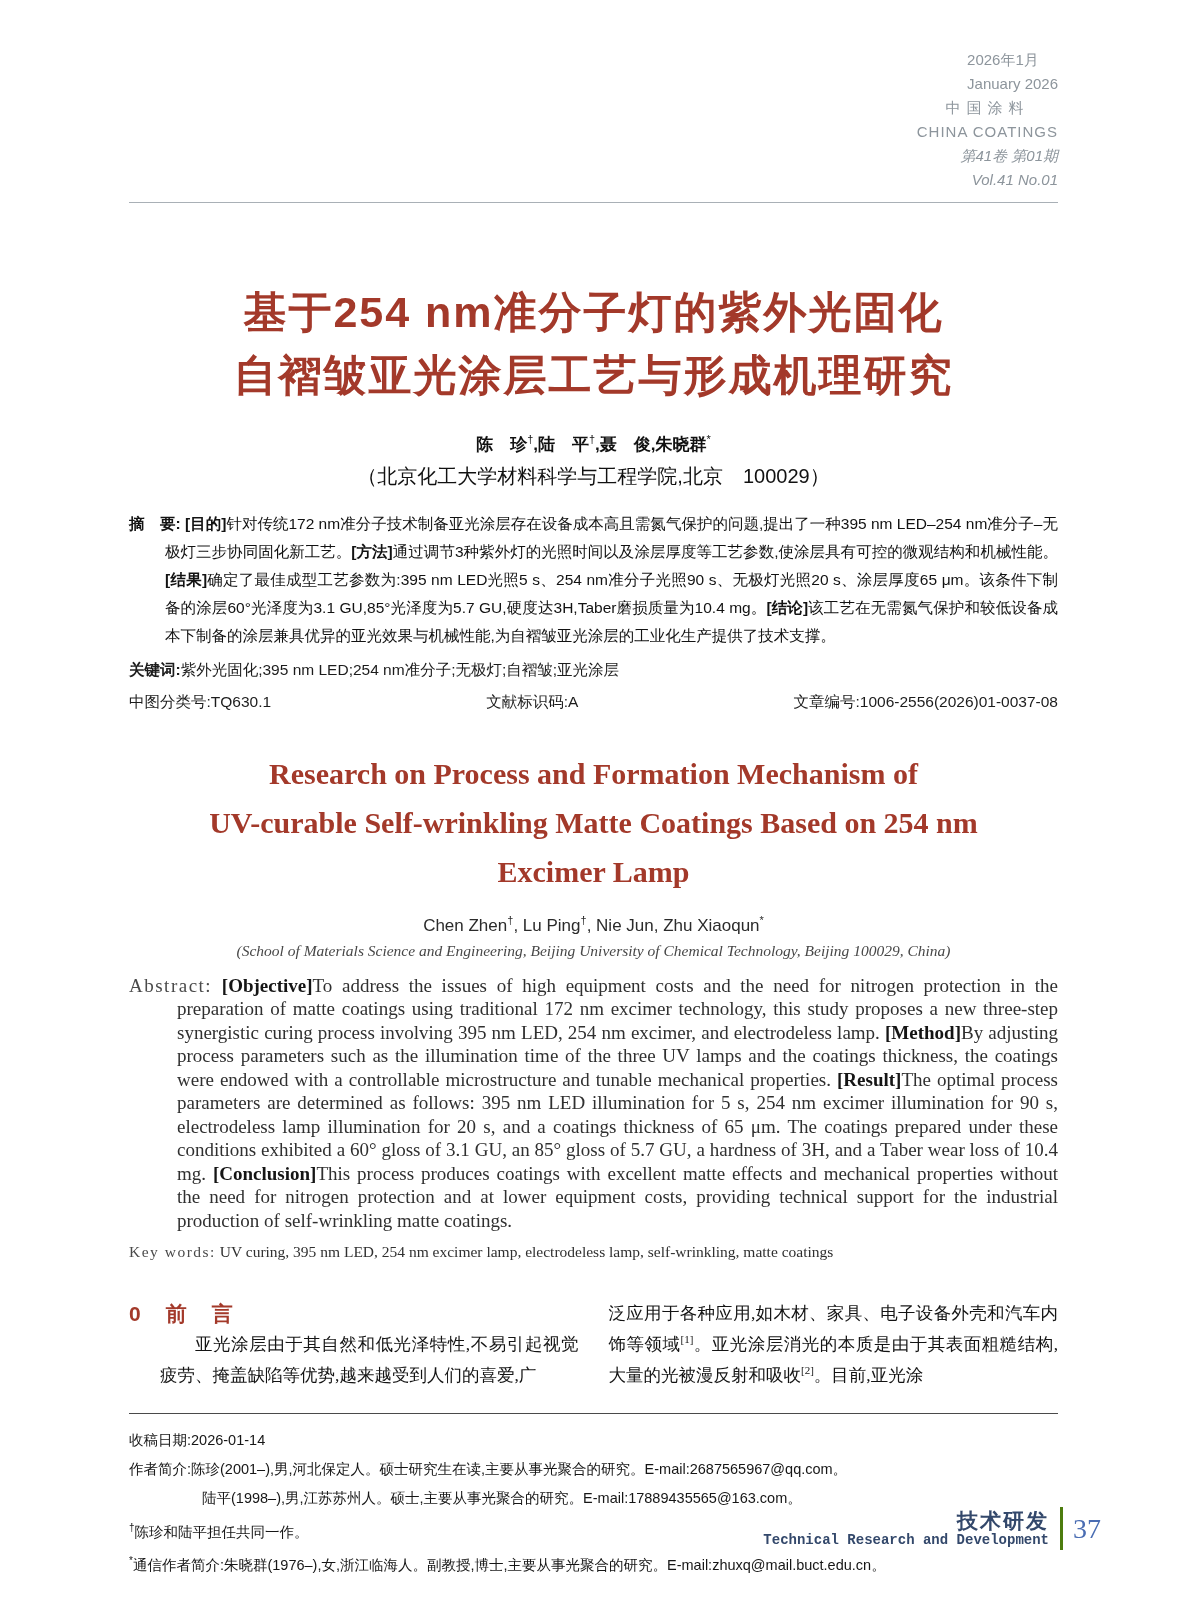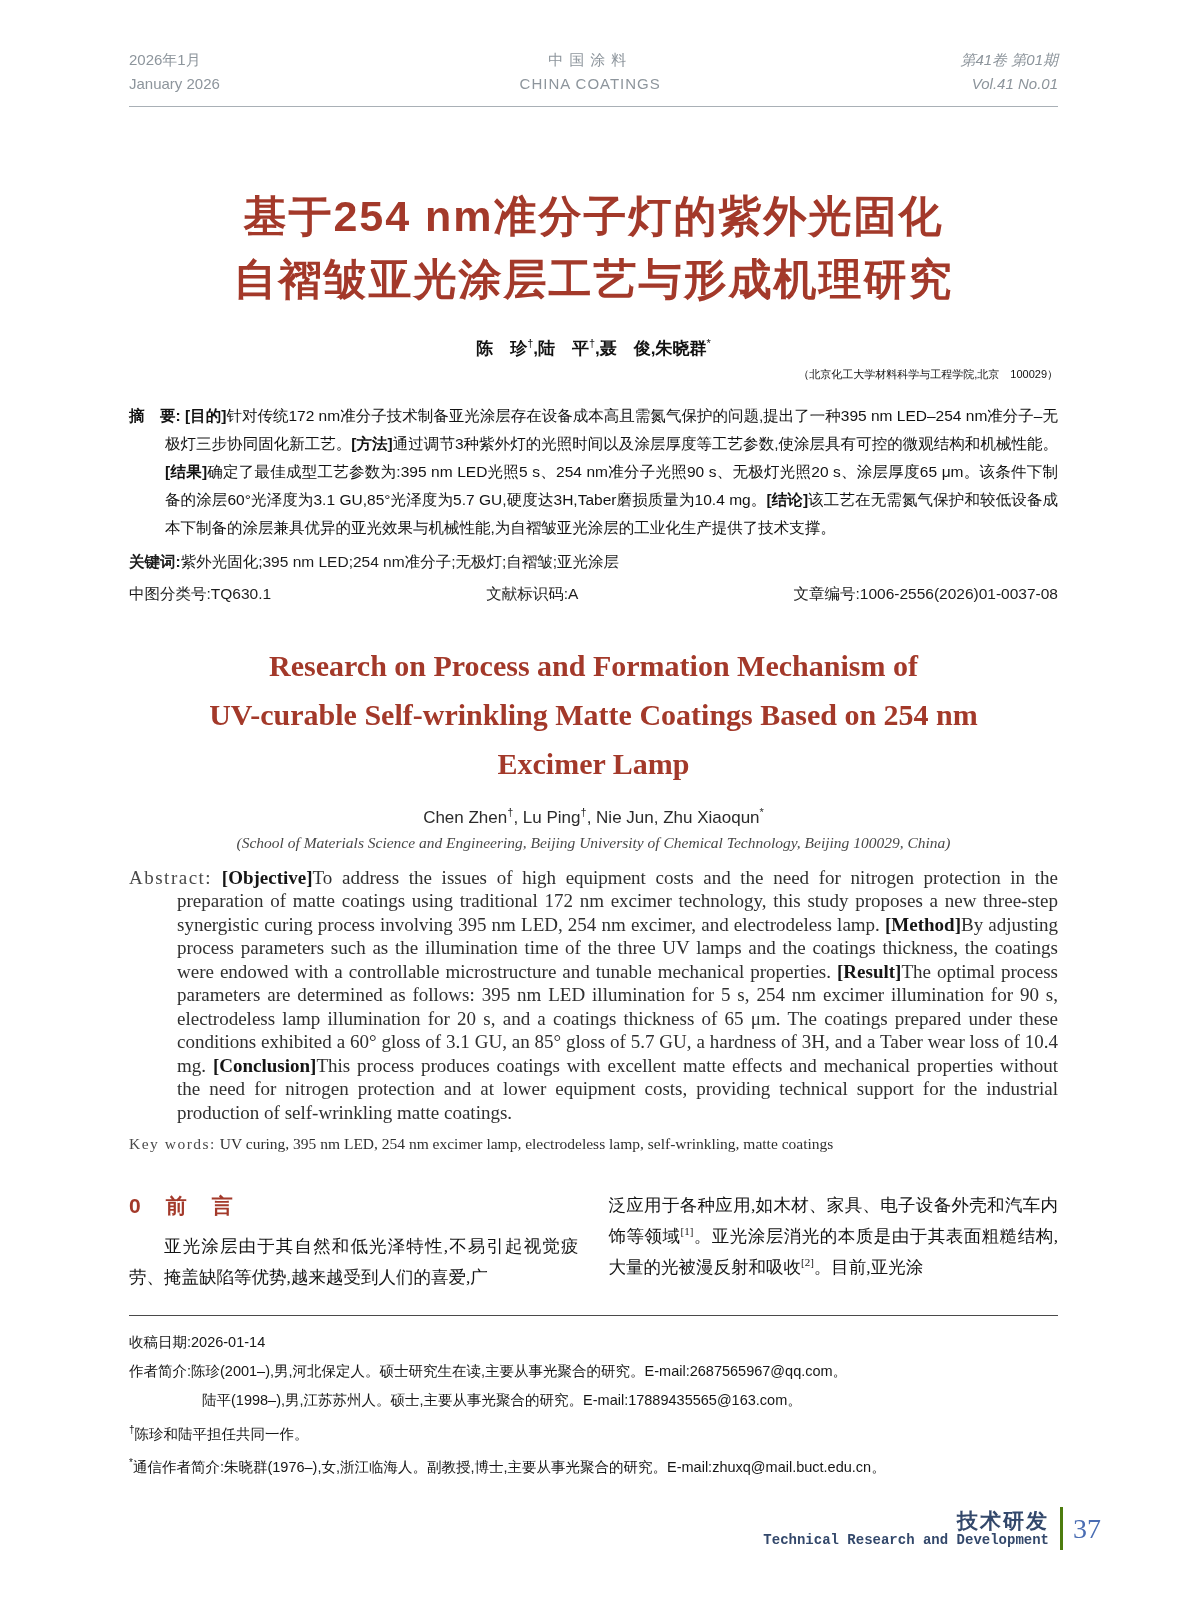--- a/index.html
+++ b/index.html
@@ -8,36 +8,36 @@
     position:relative; width:1187px; height:1600px; margin:0 auto;
     background:#ffffff; color:#1c1c1c; overflow:hidden;
   }
   .content { padding:0 129px; }
 
   
   .journal-header {
     display:flex; justify-content:space-between; align-items:flex-end;
     margin:0 129px; padding-top:48px; padding-bottom:10px;
     border-bottom:1px solid #a9b0b6;
-    color:#8d959c; font-size:15px; line-height:24px;
+    color:#8d959c; font-size:15px; line-height:24px;flex-direction:column;
   }
   .jh-left { text-align:left; }
   .jh-center { text-align:center; letter-spacing:1px; }
   .jh-center .cn { letter-spacing:6px; }
   .jh-right { text-align:right;font-style:italic; }
 
   
   .title-cn {
     margin-top:78px; text-align:center; color:#a3392a;
     font-size:43px; font-weight:bold; line-height:63px; letter-spacing:2px;
   }
 
   .authors-cn { margin-top:26px; text-align:center; font-size:17px; font-weight:bold; color:#111; }
   .authors-cn sup { font-size:11px; font-weight:normal; }
-  .affil-cn { margin-top:7px; text-align:right; font-size:11px; color:#111; }
+  .affil-cn { margin-top:7px; text-align:center; font-size:20px; color:#111; }
 
   
   .abstract-cn {
     margin-top:20px; font-size:15.5px; line-height:28px; text-align:justify;
     padding-left:36px; text-indent:-36px; color:#121212;
   }
   .lbl-b { font-weight:bold; }
   .seg-b { font-weight:bold; }
 
   .keywords-cn { margin-top:6px; font-size:15.5px; line-height:28px; }
@@ -69,23 +69,23 @@
   .keywords-en {
     margin-top:8px; font-family:"Liberation Serif", serif; font-size:15.5px;
     line-height:23.5px; padding-left:48px; text-indent:-48px; color:#303030;
   }
 
   
   .intro { display:flex; gap:30px; margin-top:34px; }
   .col { flex:1; font-family:"Liberation Serif", serif; font-size:17.5px; line-height:31px; text-align:justify; color:#141414; }
   .intro-heading {
     color:#a3392a; font-family:"Liberation Sans", sans-serif; font-weight:bold;
-    font-size:21px; letter-spacing:2px; margin-bottom:10px;
-  }
-  .indent-first { text-indent:2em; }
+    font-size:21px; letter-spacing:2px; 
+  }
+  .indent-first { text-indent:2em;margin-left:31px; }
   .col sup { font-size:11px; line-height:0; }
 
   
   .footnotes {
     margin-top:22px; border-top:1.5px solid #4a4a4a; padding-top:12px;
     font-size:14.5px; line-height:29px; color:#161616;
   }
   .fn-indent { padding-left:73px; }
   .footnotes sup { font-size:10px; }
 

